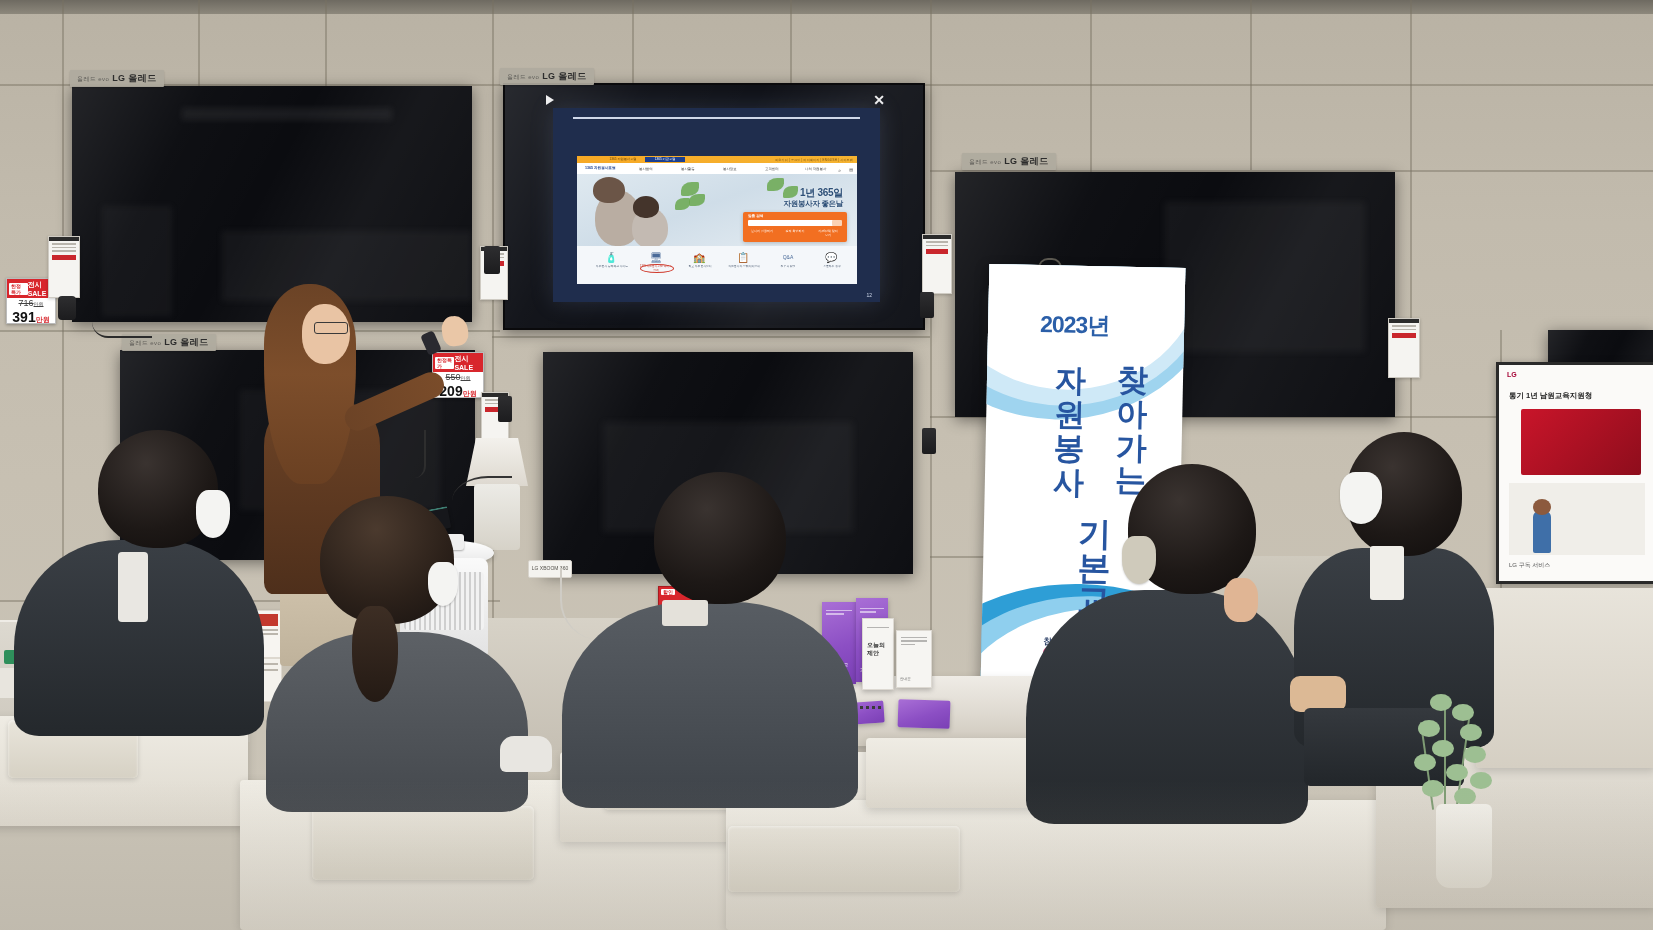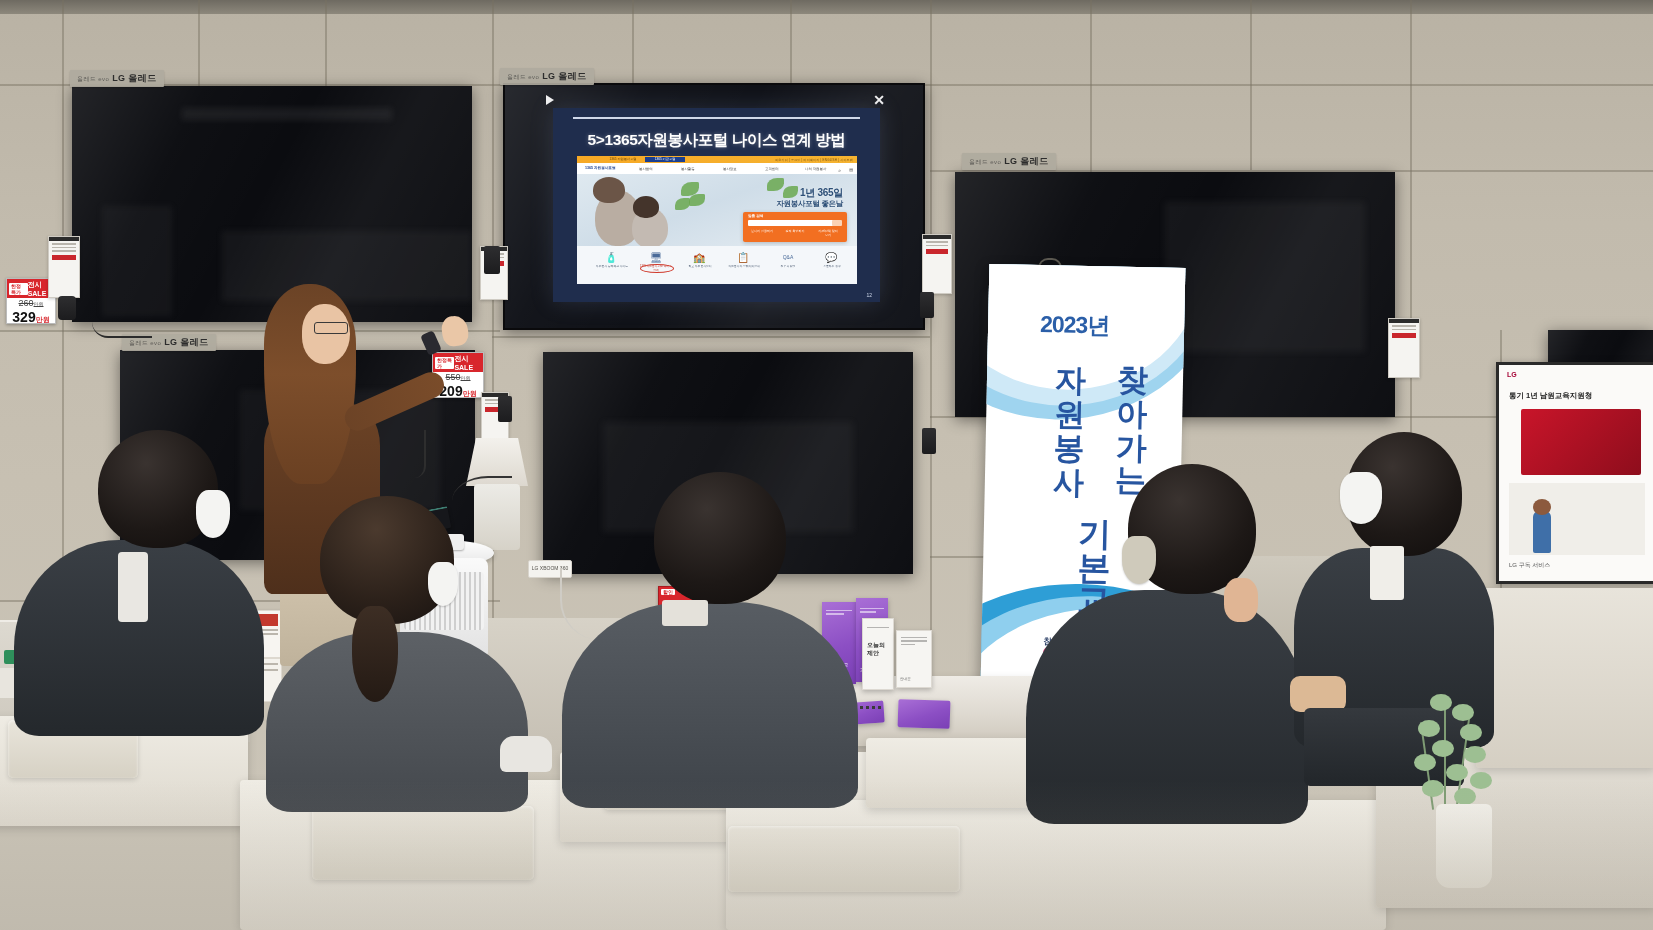--- a/index.html
+++ b/index.html
@@ -467,21 +467,20 @@
     <div class="tv-gloss"></div>
   </div>
 
   <div id="main-tv" class="tv abs">
     <div class="tv-gloss"></div>
     <div id="tv-play"></div>
     <div id="tv-close">✕</div>
 
     <div id="slide">
       <div id="slide-topbar"></div>
-      <div id="slide-title">5&gt;1365자원봉사포털 나이스 연계 방법</div>
 
       <div id="slide-shot">
         <div class="sg-topbar">
           <div class="sg-tab a">1365 자원봉사포털</div>
           <div class="sg-tab b">1365 기관포털</div>
           <div class="sg-util">회원가입 | 로그인 | 마이페이지 | ENGLISH | 사이트맵</div>
         </div>
 
         <div class="sg-nav">
           <div class="sg-logo">1365 자원봉사포털</div>
@@ -498,21 +497,21 @@
           <div class="hero-person" style="left:18px; top:16px; width:46px; height:56px; background:#b9ada2;"></div>
           <div class="hero-person" style="left:16px; top:3px; width:32px; height:26px; background:#6b5547;"></div>
           <div class="hero-person" style="left:55px; top:34px; width:36px; height:40px; background:#c3bab2;"></div>
           <div class="hero-person" style="left:56px; top:22px; width:26px; height:22px; background:#44342b;"></div>
           <div class="hero-plant" style="left:104px; top:8px; width:18px; height:14px;"></div>
           <div class="hero-plant" style="left:112px; top:20px; width:16px; height:12px;"></div>
           <div class="hero-plant" style="left:98px; top:24px; width:15px; height:12px;"></div>
           <div class="hero-plant" style="left:190px; top:4px; width:17px; height:13px;"></div>
           <div class="hero-plant" style="left:206px; top:12px; width:15px; height:12px;"></div>
           <div class="hero-txt1">1년 365일</div>
-          <div class="hero-txt2">자원봉사포털 좋은날</div>
+          <div class="hero-txt2">자원봉사자 좋은날</div>
           <div class="hero-search">
             <div class="hs-title">맞춤 검색</div>
             <div class="hs-field" title="검색어를 입력하세요"></div>
             <div class="hs-btn"></div>
             <div class="hs-ico" style="left:8px;">봉사자 신청하기</div>
             <div class="hs-ico" style="left:41px;">실적 확인하기</div>
             <div class="hs-ico" style="left:74px;">기관/단체 찾아보기</div>
           </div>
         </div>
 
@@ -549,22 +548,22 @@
   </div>
   <div class="lg-label abs" style="left:500px; top:68px;">
     <span class="sub">올레드 evo</span><span>LG 올레드</span>
   </div>
 
   <div class="tag abs" style="left:6px; top:278px; width:48px; height:44px;">
     <div class="tag-head">
       <span class="lbl">한정특가</span>
       <span>전시 SALE</span>
     </div>
-    <div class="tag-old"><span>260</span><span class="unit">만원</span></div>
-    <div class="tag-new"><span>329</span><span class="unit">만원</span></div>
+    <div class="tag-old"><span>716</span><span class="unit">만원</span></div>
+    <div class="tag-new"><span>391</span><span class="unit">만원</span></div>
   </div>
 
   <div class="tag abs" style="left:432px; top:352px; width:50px; height:44px;">
     <div class="tag-head">
       <span class="lbl">한정특가</span>
       <span>전시 SALE</span>
     </div>
     <div class="tag-old"><span>550</span><span class="unit">만원</span></div>
     <div class="tag-new"><span>209</span><span class="unit">만원</span></div>
   </div>

